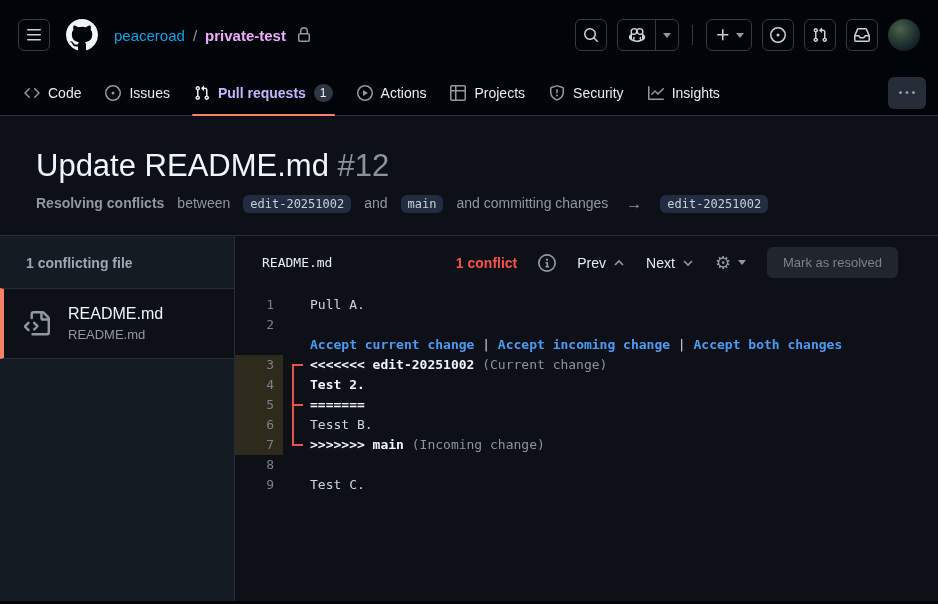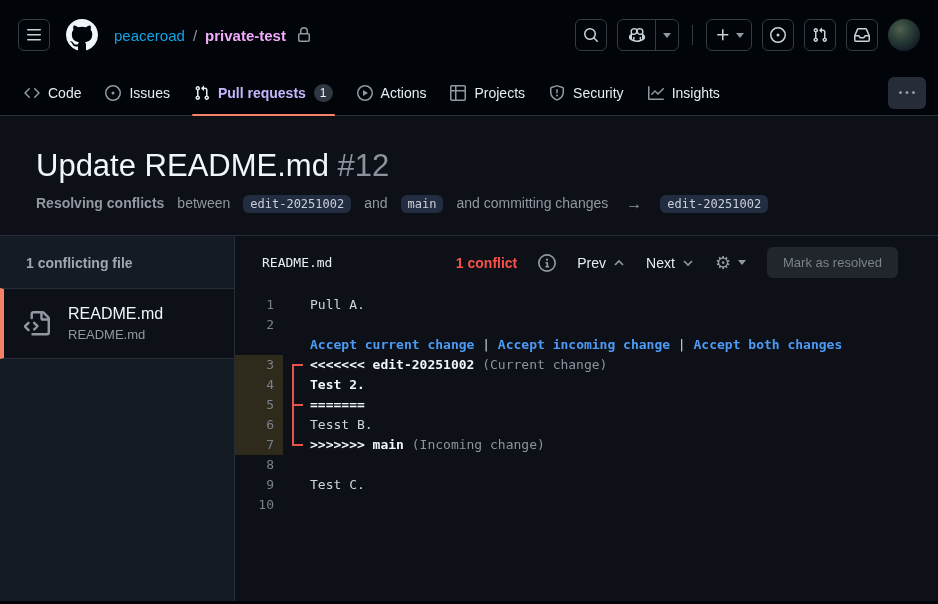--- a/index.html
+++ b/index.html
@@ -333,24 +333,19 @@
             <div class="row">
               <div class="gut">8</div>
               <div class="brk"></div>
               <div class="txt"></div>
             </div>
             <div class="row">
               <div class="gut">9</div>
               <div class="brk"></div>
               <div class="txt"><span class="seg-n">Test C.</span></div>
             </div>
-            <div class="row">
-              <div class="gut">10</div>
-              <div class="brk"></div>
-              <div class="txt"></div>
-            </div>
           </div>
       </div>
     </section>
   </div>
 
   <div class="bottom-strip"></div>
 </div>
 
 </body></html>

